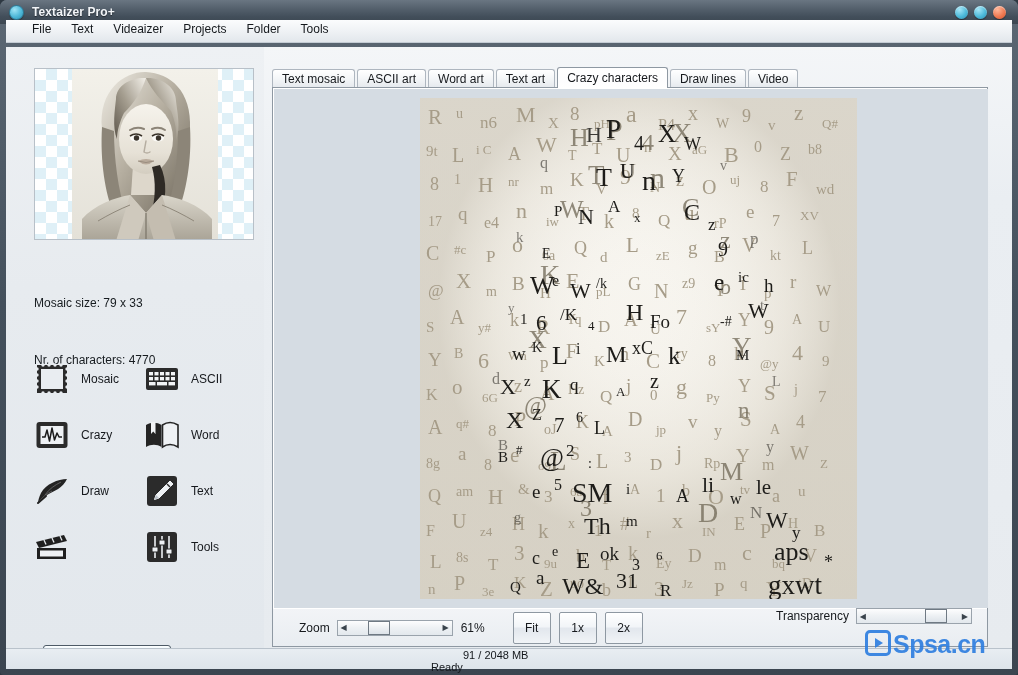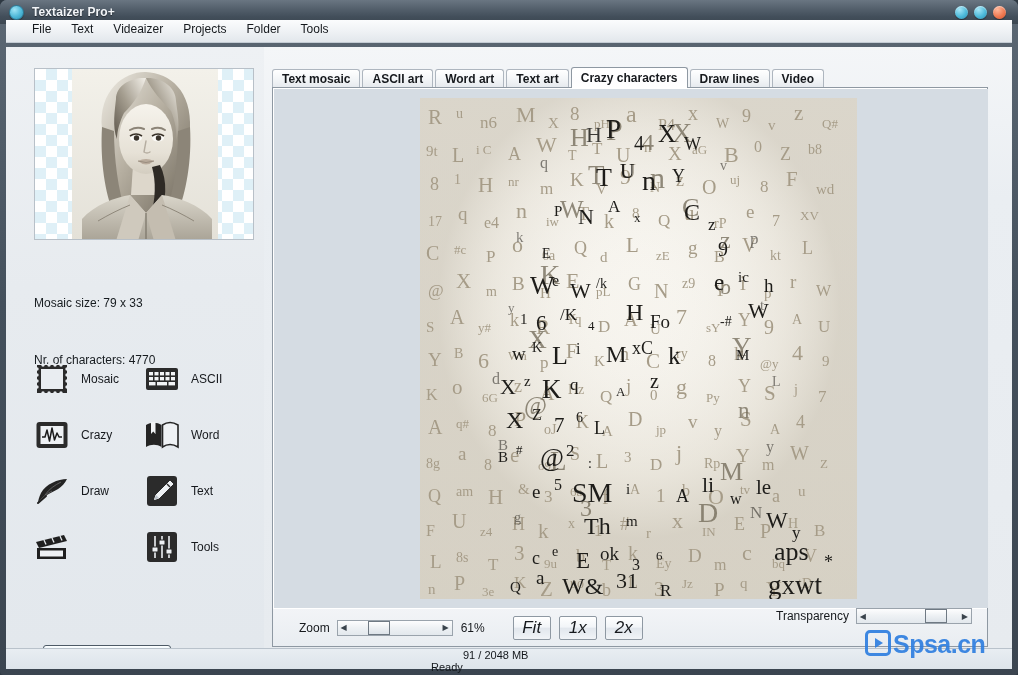--- a/index.html
+++ b/index.html
@@ -214,21 +214,20 @@
     display: flex; align-items: center;
     font-size: 12px;
     color: #16191d;
     background: linear-gradient(180deg,#ffffff 0%,#f4f6f8 50%,#e6eaee 100%);
     border: 1px solid #aeb6bf;
     border-bottom: none;
     border-radius: 3px 3px 0 0;
     box-sizing: border-box;
     cursor: default;
     white-space: nowrap;
-    font-weight: bold;
   }
   .tab.active {
     height: 21px;
     background: linear-gradient(180deg,#ffffff 0%,#fdfdfe 60%,#ffffff 100%);
     border-color: #8e98a2;
     position: relative;
     z-index: 3;
     margin-bottom: -1px;
   }
 
@@ -299,30 +298,29 @@
     border: 1px solid #6f7983;
     box-sizing: border-box;
   }
   .pct {
     font-size: 12px;
     color: #16191d;
     margin-left: 8px;
     width: 32px;
   }
   .pbtn {
-    width: 38px; height: 24px;
+    width: 38px; height: 32px;
     border: 1px solid #8e98a2;
     border-radius: 2px;
     background: linear-gradient(180deg,#ffffff 0%,#f2f5f8 45%,#e2e7ed 52%,#f1f4f7 100%);
     display: flex; align-items: center; justify-content: center;
-    font-size: 17px;
+    font-size: 12px;
     color: #16191d;
     box-sizing: border-box;
     cursor: default;
-    font-style: italic;
   }
 
   
   .transp-row {
     position: absolute;
     left: 512px; top: 561px;
     display: flex;
     align-items: center;
   }
 

